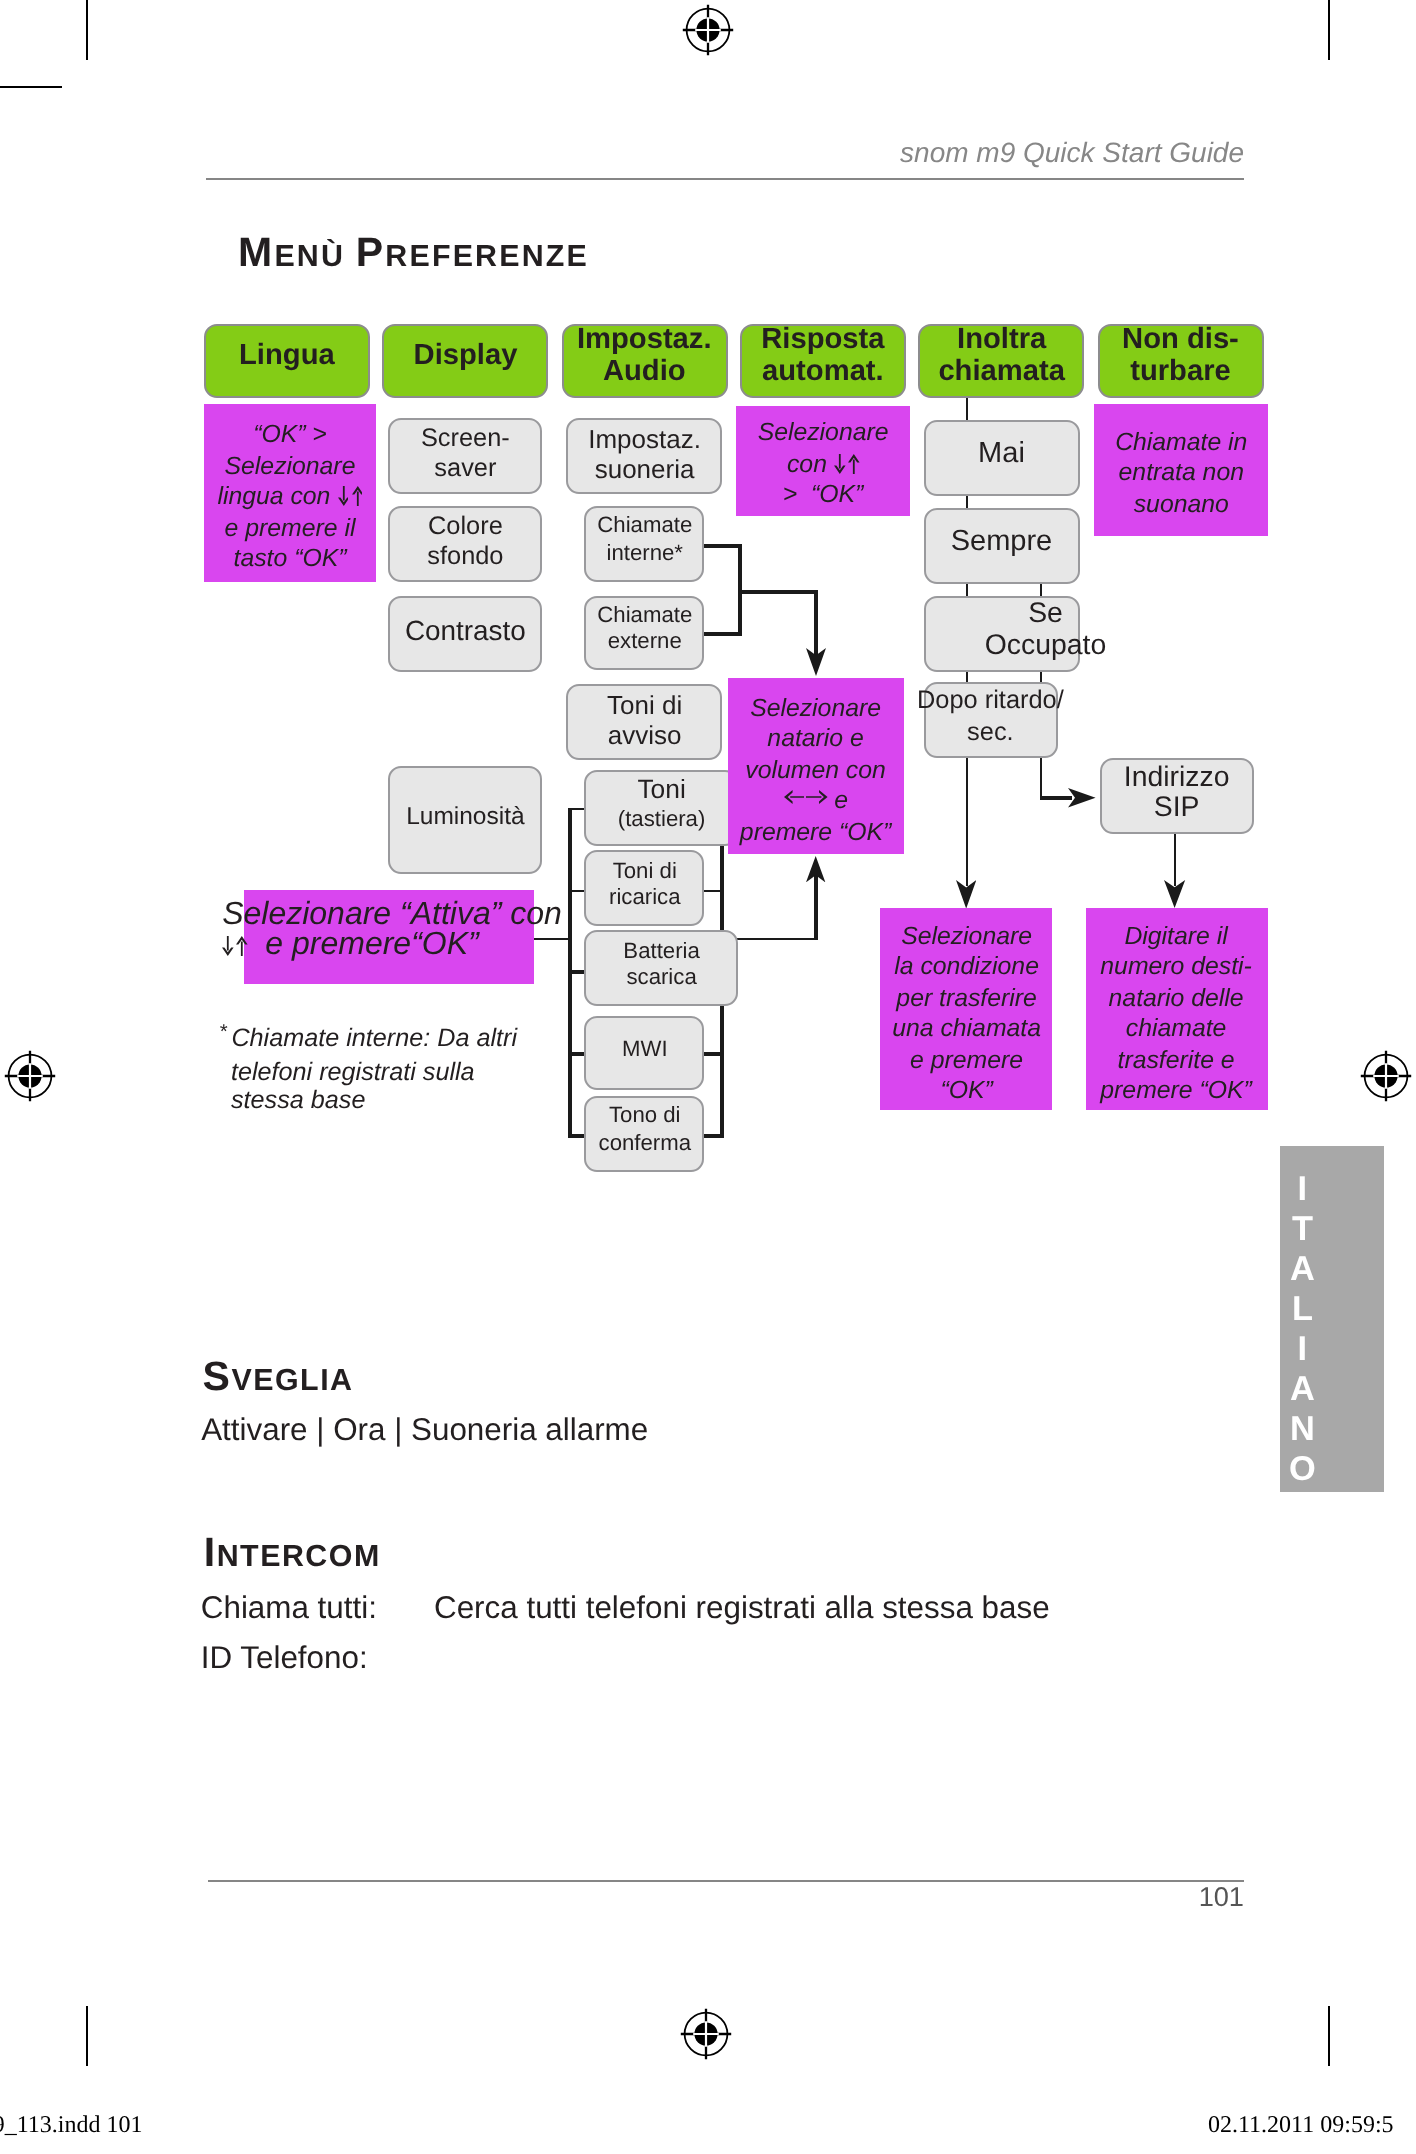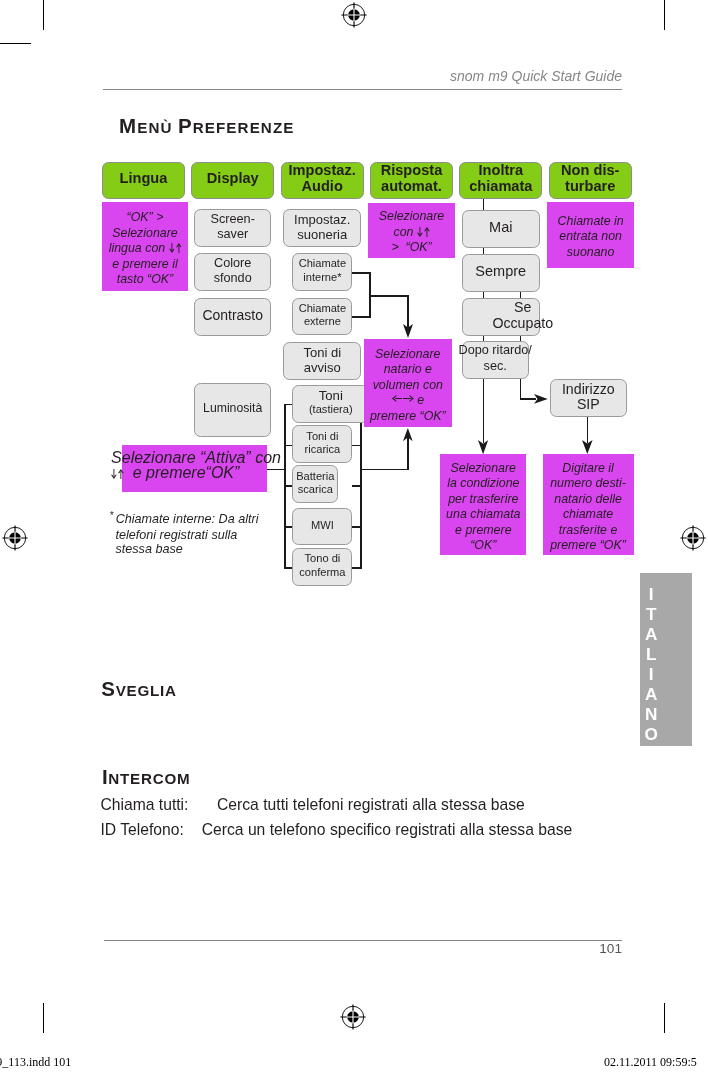--- a/index.html
+++ b/index.html
@@ -219,21 +219,21 @@
            <span>avviso</span></div>
       </div>
     <div class="box f11" style="left:292.3px;top:385.1px;width:77px;height:37.9px;">
       <div><span class="lg">Toni</span><br>
            <span>(tastiera)</span></div>
       </div>
     <div class="box f11" style="left:292.3px;top:425.3px;width:60.2px;height:37.9px;">
       <div><span>Toni di</span><br>
            <span>ricarica</span></div>
       </div>
-    <div class="box f11" style="left:292.3px;top:465.3px;width:46px;height:37.9px;">
+    <div class="box f11" style="left:292.3px;top:465.3px;width:77px;height:37.9px;">
       <div><span>Batteria</span><br>
            <span>scarica</span></div>
       </div>
     <div class="box f11" style="left:292.3px;top:507.5px;width:60.2px;height:37.9px;">
       <span>MWI</span>
       </div>
     <div class="box f11" style="left:292.3px;top:547.9px;width:60.2px;height:37.9px;">
       <div><span>Tono di</span><br>
            <span>conferma</span></div>
       </div>
@@ -333,28 +333,28 @@
       <div>L</div>
       <div>I</div>
       <div>A</div>
       <div>N</div>
       <div>O</div>
     </div>
 
   <h2 class="sect" style="left:101.3px;top:675.5px;letter-spacing:0.75px;">
     <span class="big">S</span><span class="sm">VEGLIA</span>
   </h2>
+  <div class="body-t" style="left:100.6px;top:708.2px;">Attivare | Ora | Suoneria allarme</div>
 
   <h2 class="sect" style="left:101.9px;top:763.8px;letter-spacing:0.75px;">
     <span class="big">I</span><span class="sm">NTERCOM</span>
   </h2>
   <div class="body-t" style="left:100.4px;top:797.2px;">Chiama tutti:</div>
   <div class="body-t" style="left:217px;top:797.2px;">Cerca tutti telefoni registrati alla stessa base</div>
   <div class="body-t" style="left:100.4px;top:822.4px;">ID Telefono:</div>
-  <div class="body-t" style="left:201.7px;top:822.4px;">Cerca un telefono specifico registrati alla stessa base</div>
 
   <div id="footer-rule"></div>
   <div id="page-num">101</div>
 
   <div class="printinfo" style="left:-13px;top:1055px;">m9_113.indd   101</div>
   <div class="printinfo" style="left:604px;top:1055px;">02.11.2011   09:59:5</div>
 
 </div>
 
 </body></html>

